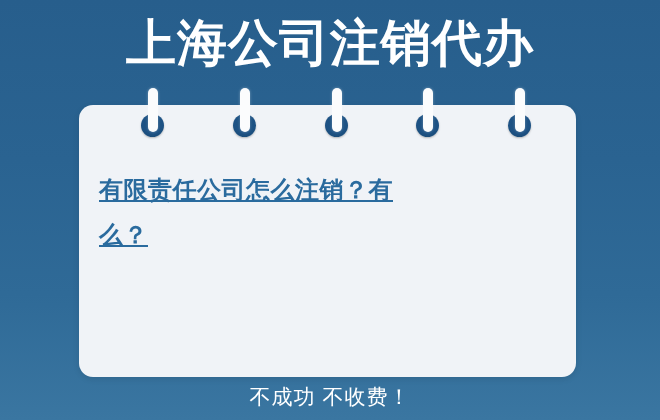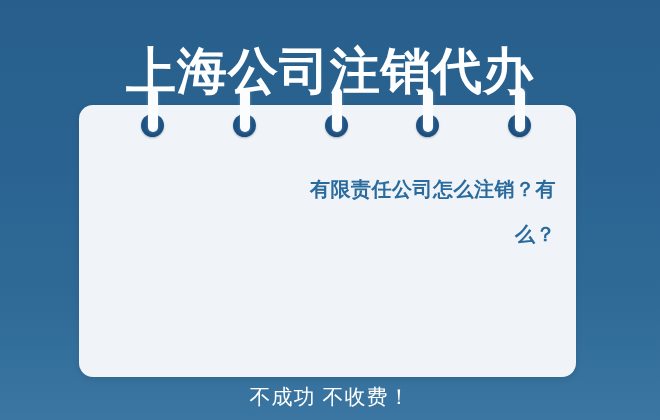--- a/index.html
+++ b/index.html
@@ -27,46 +27,46 @@
     top: 13px;
     left: 0;
     width: 660px;
     text-align: center;
     color: #ffffff;
     font-size: 50px;
     line-height: 60px;
     font-weight: 700;
     letter-spacing: 1px;
     white-space: nowrap;
-    margin-top: 28px;
   }
 
   
   #card {
     position: absolute;
     left: 79px;
     top: 105px;
     width: 497px;
     height: 272px;
     background: #f0f3f7;
     border-radius: 14px;
     box-shadow: 0 2px 6px rgba(0,0,0,0.10);
   }
 
   #headline {
     position: absolute;
     left: 20px;
     top: 62px;
     width: 457px;
-    text-align: right;
+    text-align: left;
     color: #2a6b9e;
-    font-size: 20px;
+    font-size: 24px;
     line-height: 45px;
     font-weight: 700;
     letter-spacing: 0.5px;
+    text-decoration: underline;
   }
   #headline .hl-line {
     display: block;
     white-space: nowrap;
   }
 
   
   .ring {
     position: absolute;
     top: 88px;

